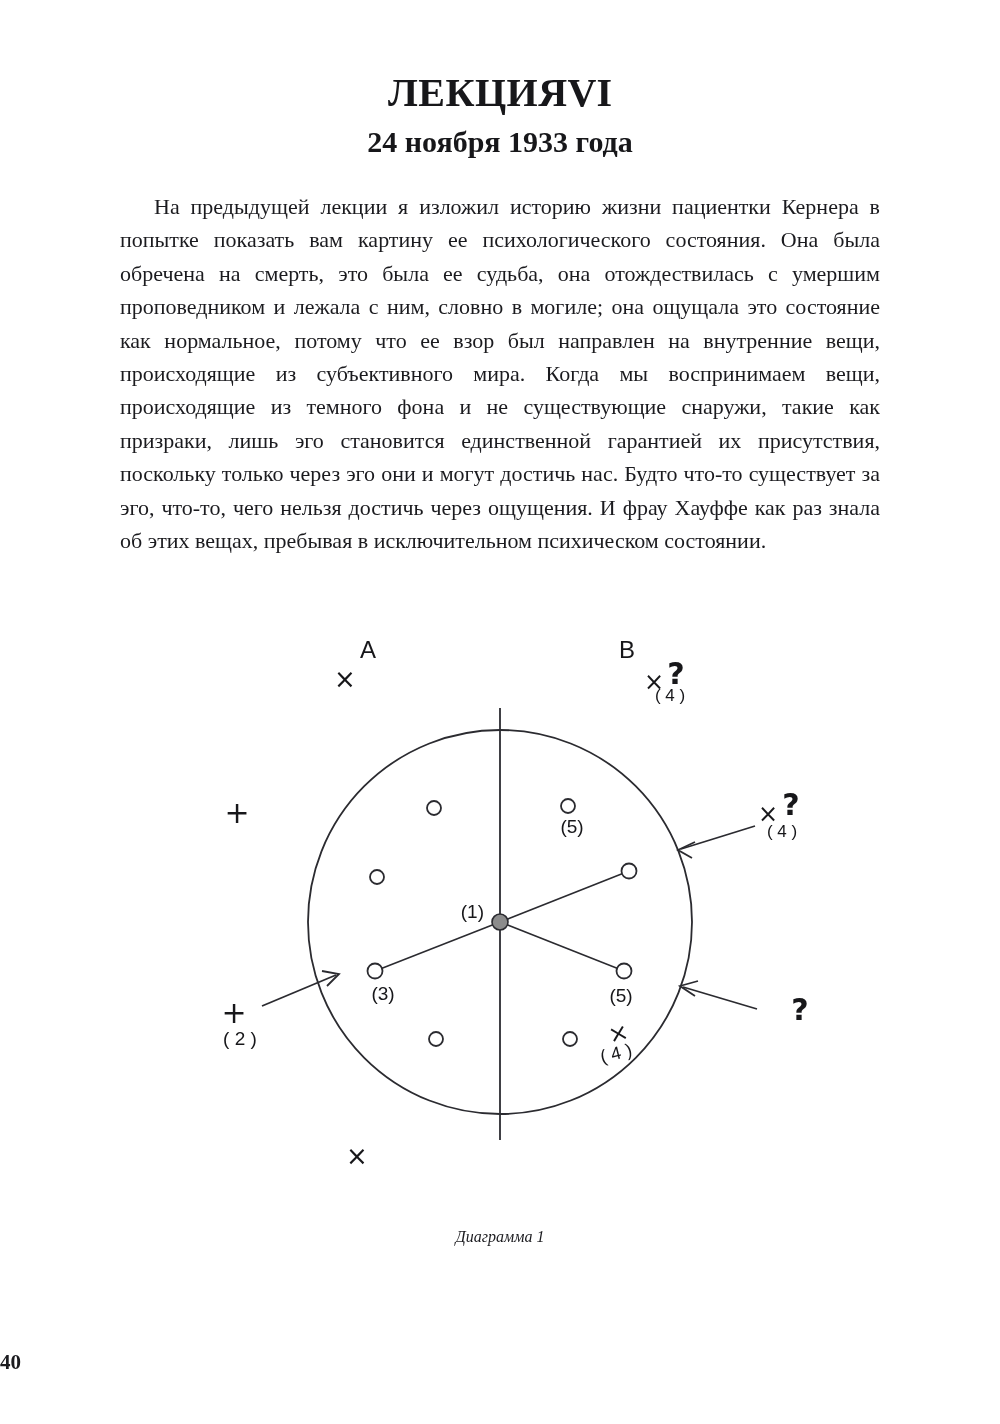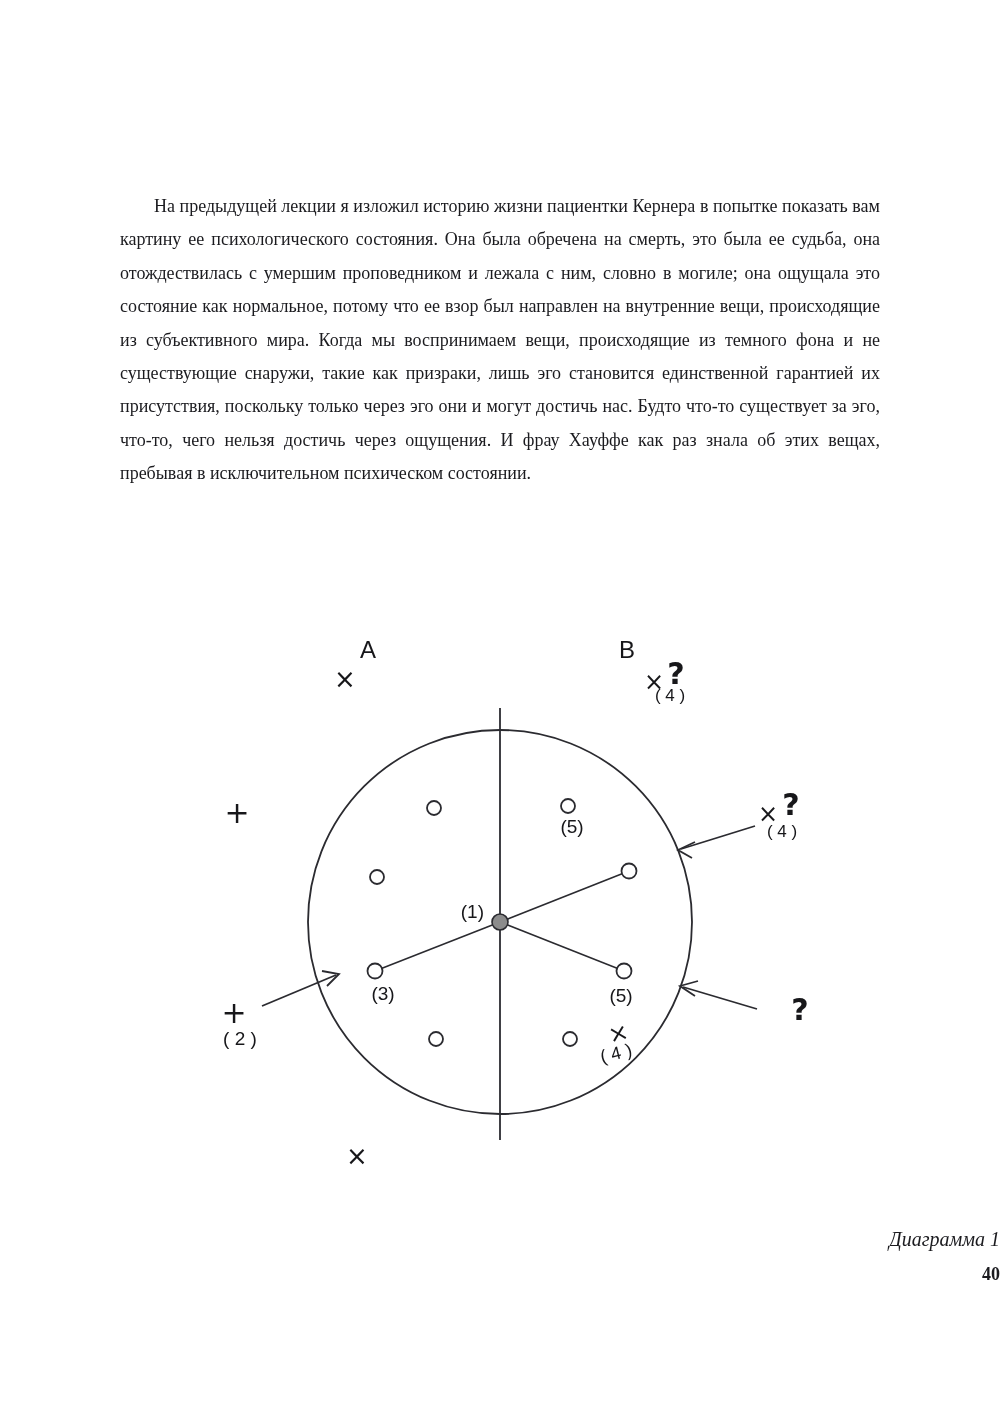--- a/index.html
+++ b/index.html
@@ -46,21 +46,21 @@
     line-height: 1.05;
     margin: 12px 0 0 0;
   }
 
   
   .body-text {
     position: absolute;
     left: 120px;
     top: 190px;
     width: 760px;
-    font-size: 18px;
+    font-size: 22px;
     line-height: 33.4px;
     text-align: justify;
     text-justify: inter-word;
     color: #1b1b1f;
   }
   .body-text p {
     margin: 0;
     text-indent: 34px;
   }
   .body-text p + p {
@@ -76,52 +76,56 @@
     height: 640px;
   }
   .figure svg {
     display: block;
   }
   .fig-caption {
     position: absolute;
     left: 0;
     top: 1228px;
     width: 1000px;
-    text-align: right;
+    text-align: center;
     font-style: italic;
-    font-size: 20px;
+    font-size: 16px;
     color: #1b1b1f;
   }
 
   
   .page-number {
     position: absolute;
     left: 0;
-    top: 1264px;
-    width: 1000px;
-    text-align: right;
+    top: 1350px;
+    width: 1000px;
+    text-align: left;
     font-weight: bold;
-    font-size: 18px;
+    font-size: 21px;
     color: #1b1b1f;
   }
 
   .svg-label {
     font-family: "Liberation Sans", "DejaVu Sans", sans-serif;
     fill: #17171a;
   }
   .svg-hand {
     font-family: "DejaVu Sans", sans-serif;
     fill: #17171a;
   }
 </style>
 </head>
 <body>
 
 <div id="page">
 
+  <div class="title-block">
+    <h1 class="lecture-title"><span>ЛЕКЦИЯ</span><span class="numeral">VI</span></h1>
+    <div class="lecture-date">24 ноября 1933 года</div>
+  </div>
 
   <div class="body-text">
     <p>На предыдущей лекции я изложил историю жизни пациентки Кернера в попытке показать вам картину ее психологического состояния. Она была обречена на смерть, это была ее судьба, она отождествилась с умершим проповедником и лежала с ним, словно в могиле; она ощущала это состояние как нормальное, потому что ее взор был направлен на внутренние вещи, происходящие из субъективного мира. Когда мы воспринимаем вещи, происходящие из темного фона и не существующие снаружи, такие как призраки, лишь эго становится единственной гарантией их присутствия, поскольку только через эго они и могут достичь нас. Будто что-то существует за эго, что-то, чего нельзя достичь через ощущения. И фрау Хауффе как раз знала об этих вещах, пребывая в исключительном психическом состоянии.</p>
   </div>
 
   <div class="figure">
     <svg width="1000" height="640" viewBox="0 0 1000 640" xmlns="http://www.w3.org/2000/svg">
 
       <text class="svg-label" x="368" y="668" font-size="24" text-anchor="middle" transform="translate(0,-640)">A</text>
       <text class="svg-label" x="627" y="668" font-size="24" text-anchor="middle" transform="translate(0,-640)">B</text>

